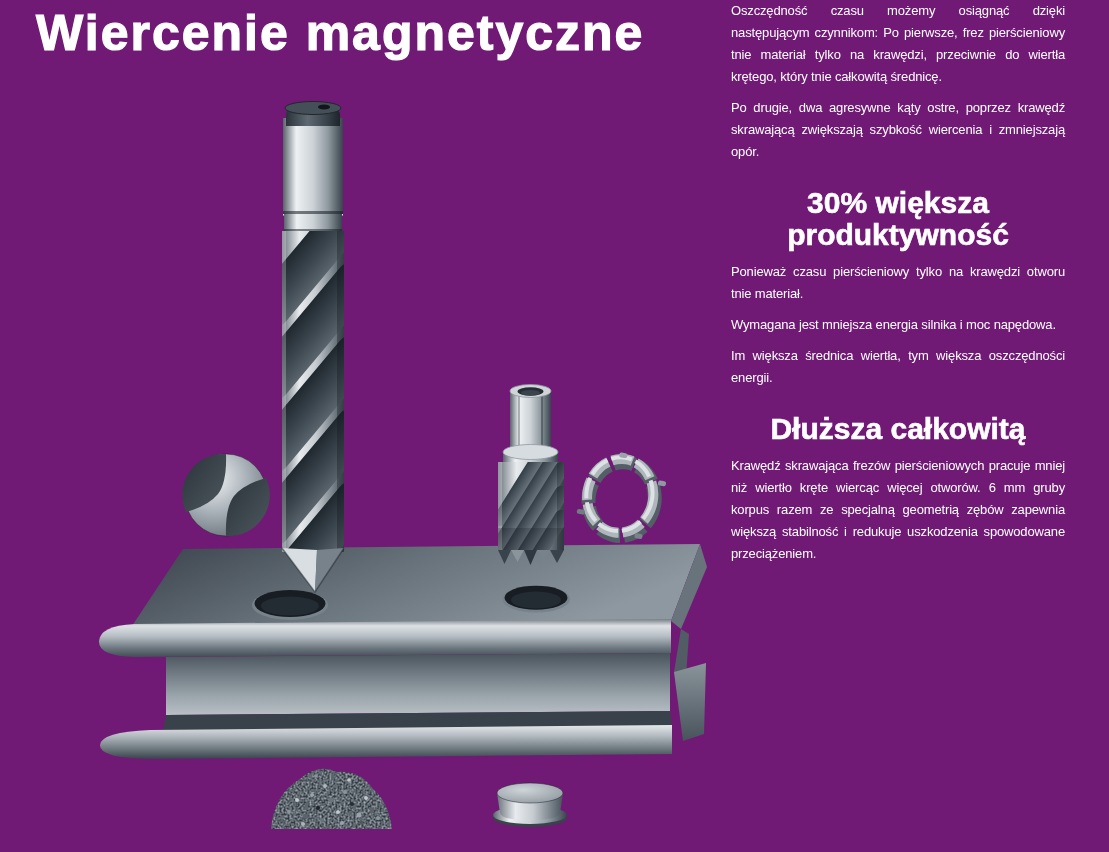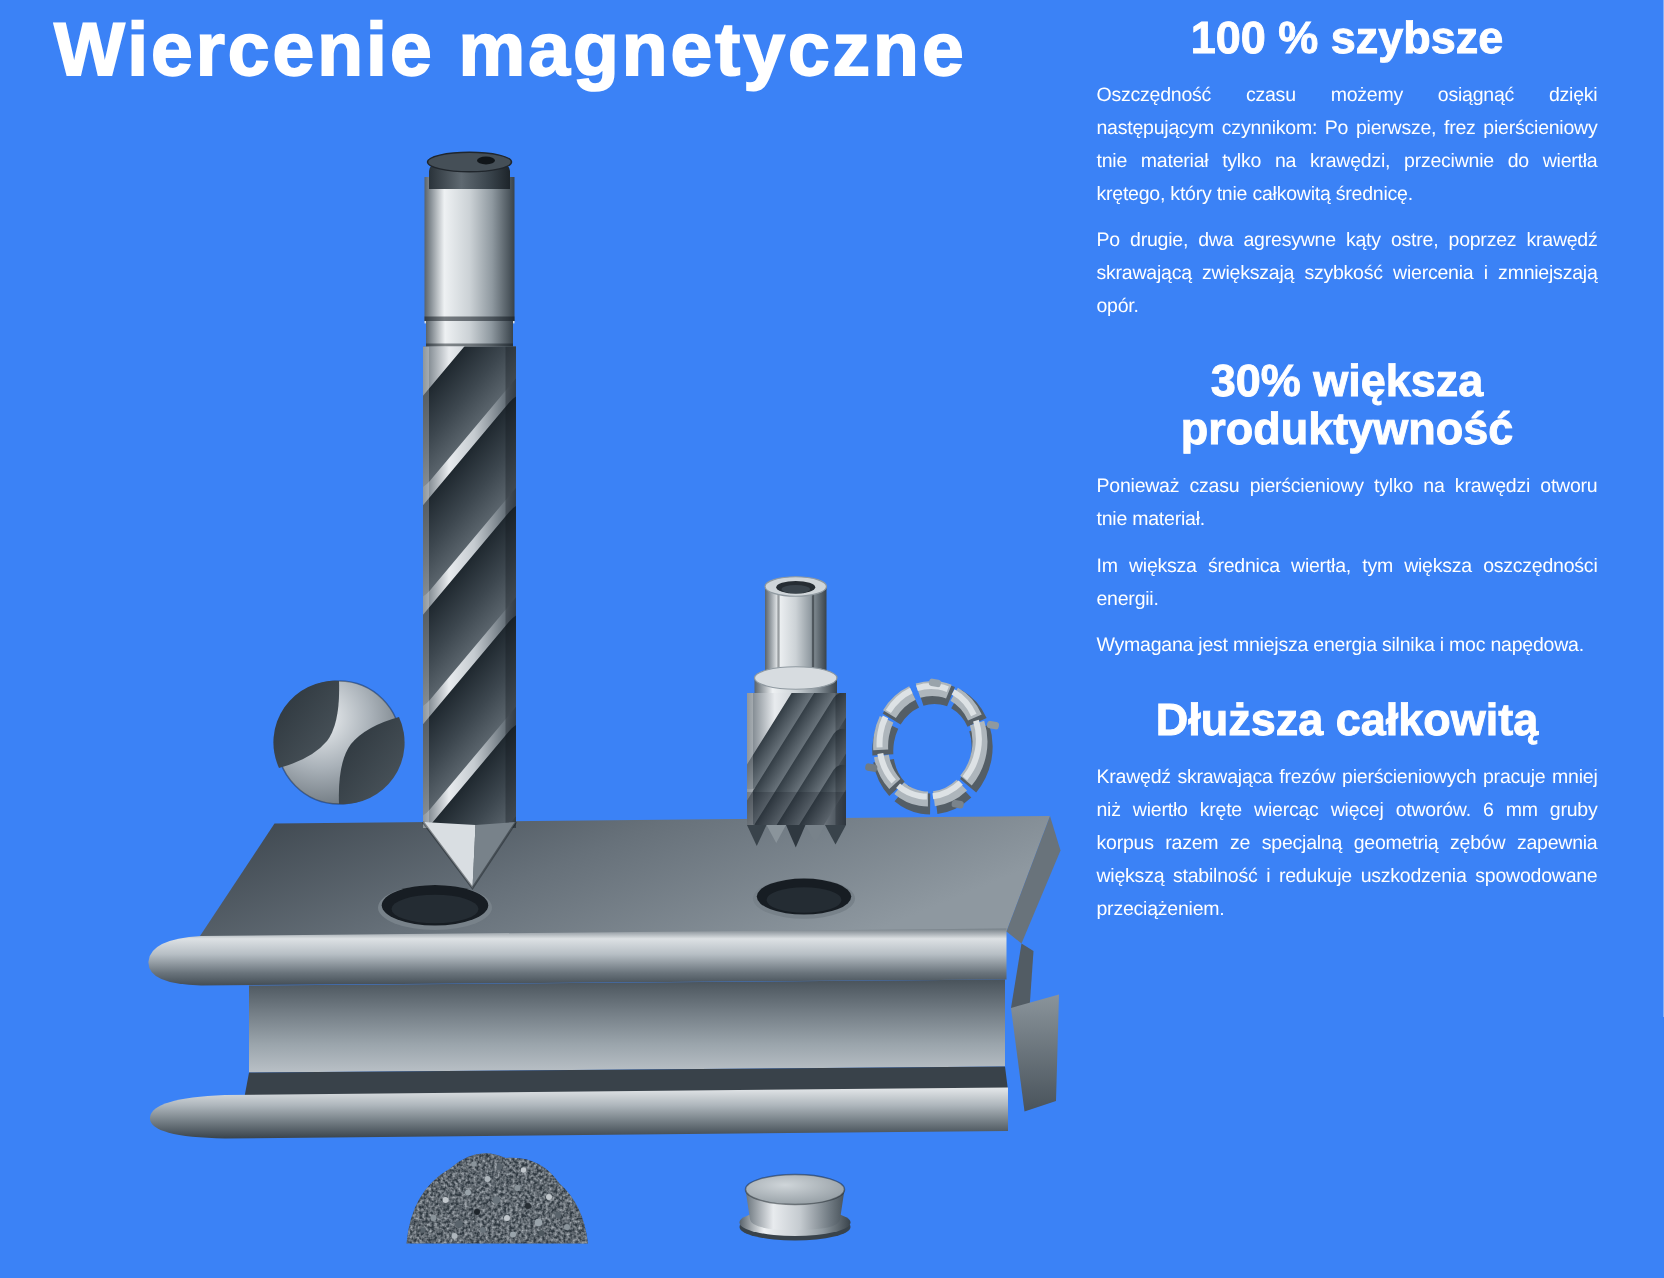--- a/index.html
+++ b/index.html
@@ -1,17 +1,17 @@
 <!DOCTYPE html>
 <html><head>
 <meta charset="utf-8">
 <style>
   html,body{margin:0;padding:0;}
   body{width:1109px;height:852px;overflow:hidden;font-family:"Liberation Sans",sans-serif;}
-  .page{position:relative;width:1109px;height:852px;background:#3b82f6;}
+  .page{position:relative;width:1109px;height:852px;background:#701a75;}
   .title{position:absolute;left:36px;top:4px;margin:0;color:#fff;font-size:50px;font-weight:bold;
          letter-spacing:2px;-webkit-text-stroke:1.2px #fff;white-space:nowrap;}
   .art{position:absolute;left:0;top:0;width:720px;height:852px;}
   .col{position:absolute;left:731px;top:0;width:334px;color:#ffffff;}
   .col h2{font-size:30px;line-height:32px;font-weight:bold;text-align:center;margin:24px 0 10px;
           -webkit-text-stroke:0.6px #fff;}
   .col section:first-child h2{margin-top:10px;}
   .col p{font-size:13px;line-height:22px;text-align:justify;margin:0 0 9px;letter-spacing:-0.15px;}
 </style>
 </head>
@@ -228,29 +228,28 @@
         <ellipse cx="530" cy="818" rx="37" ry="9" fill="#39434b"></ellipse>
         <ellipse cx="530" cy="815" rx="37" ry="9" fill="url(#gShank)"></ellipse>
         <path d="M497,793 L500,813 Q501,820 530,820 Q559,820 560,813 L563,793 Z" fill="url(#gShankLight)"></path>
         <ellipse cx="530" cy="793" rx="33" ry="10" fill="url(#gSlugTop)" stroke="rgba(30,38,44,0.5)" stroke-width="1"></ellipse>
       </g>
     </svg>
   </div>
 
   <aside class="col">
     <section>
-      <h2>100 % szybsze</h2>
       <p>Oszczędność czasu możemy osiągnąć dzięki następującym czynnikom: Po pierwsze, frez pierścieniowy tnie materiał tylko na krawędzi, przeciwnie do wiertła krętego, który tnie całkowitą średnicę.</p>
       <p>Po drugie, dwa agresywne kąty ostre, poprzez krawędź skrawającą zwiększają szybkość wiercenia i zmniejszają opór.</p>
     </section>
     <section>
       <h2>30% większa produktywność</h2>
       <p>Ponieważ czasu pierścieniowy tylko na krawędzi otworu tnie materiał.</p>
+      <p>Wymagana jest mniejsza energia silnika i moc napędowa.</p>
       <p>Im większa średnica wiertła, tym większa oszczędności energii.</p>
-      <p>Wymagana jest mniejsza energia silnika i moc napędowa.</p>
     </section>
     <section>
       <h2>Dłuższa całkowitą</h2>
       <p>Krawędź skrawająca frezów pierścieniowych pracuje mniej niż wiertło kręte wiercąc więcej otworów. 6 mm gruby korpus razem ze specjalną geometrią zębów zapewnia większą stabilność i redukuje uszkodzenia spowodowane przeciążeniem.</p>
     </section>
   </aside>
 
 </div>
 
 </body></html>

